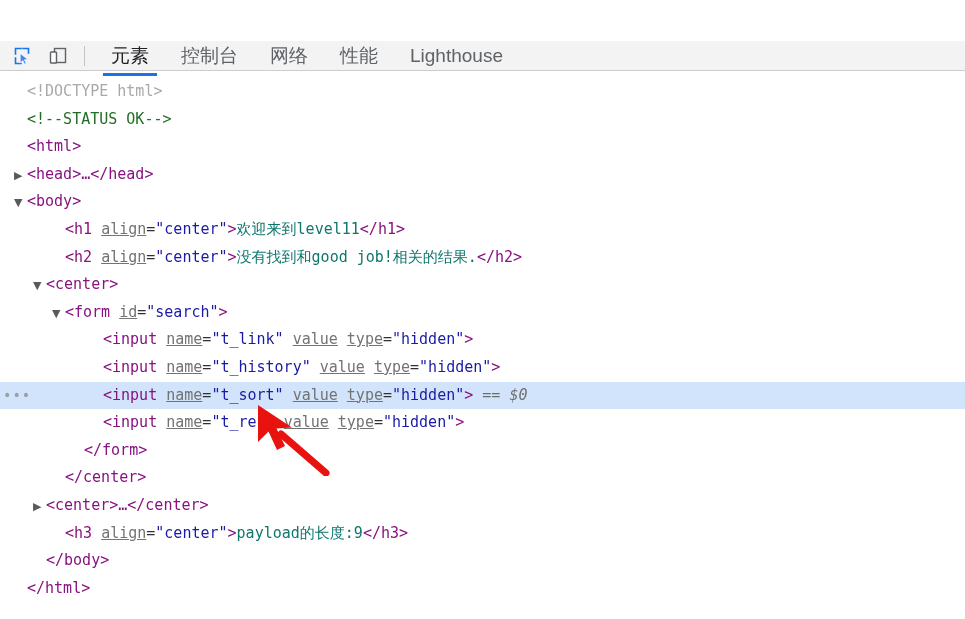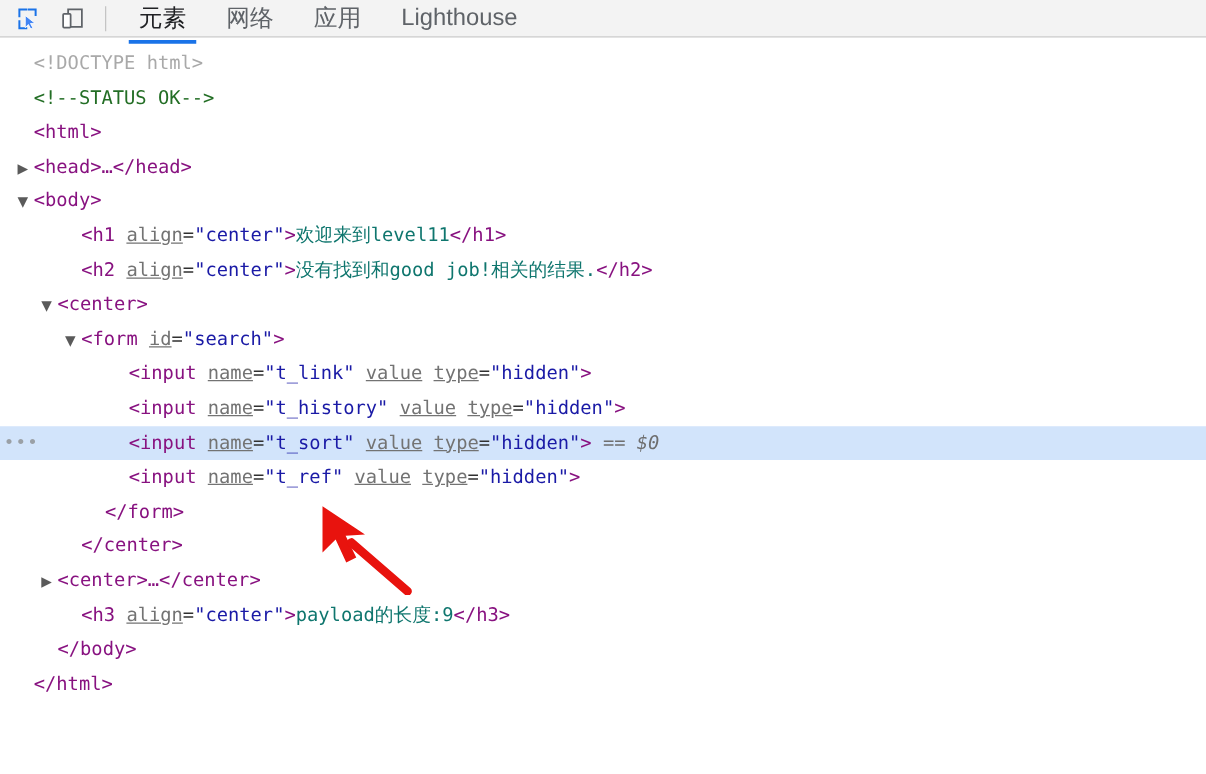--- a/index.html
+++ b/index.html
@@ -16,20 +16,21 @@
 
   
   #devtools-toolbar {
     height: 30px;
     background: #f3f3f3;
     border-bottom: 1px solid #cdcdcd;
     display: flex;
     align-items: center;
     box-sizing: border-box;
     position: relative;
+    margin-top: 41px;
   }
   .tool-icon {
     width: 28px;
     height: 28px;
     display: flex;
     align-items: center;
     justify-content: center;
     margin-left: 8px;
     flex: none;
   }
@@ -151,24 +152,27 @@
     </svg>
   </div>
 
   <div class="toolbar-divider"></div>
 
   <div id="tab-strip">
     <div class="tab active">
       <span>元素</span>
     </div>
     <div class="tab">
+      <span>控制台</span>
+    </div>
+    <div class="tab">
       <span>网络</span>
     </div>
     <div class="tab">
-      <span>应用</span>
+      <span>性能</span>
     </div>
     <div class="tab">
       <span>Lighthouse</span>
     </div>
   </div>
 </div>
 
 <div id="dom-tree"><div class="node-row"><span class="row-inner" style="margin-left: 0px;"><span class="twisty blank">▶</span><span class="doctype">&lt;!DOCTYPE html&gt;</span></span></div><div class="node-row"><span class="row-inner" style="margin-left: 0px;"><span class="twisty blank">▶</span><span class="comment">&lt;!--STATUS OK--&gt;</span></span></div><div class="node-row"><span class="row-inner" style="margin-left: 0px;"><span class="twisty blank">▶</span><span class="punct">&lt;</span><span class="tag">html</span><span class="punct">&gt;</span></span></div><div class="node-row"><span class="row-inner" style="margin-left: 0px;"><span class="twisty">▶</span><span class="punct">&lt;</span><span class="tag">head</span><span class="punct">&gt;</span><span class="dots">…</span><span class="punct">&lt;/</span><span class="tag">head</span><span class="punct">&gt;</span></span></div><div class="node-row"><span class="row-inner" style="margin-left: 0px;"><span class="twisty">▼</span><span class="punct">&lt;</span><span class="tag">body</span><span class="punct">&gt;</span></span></div><div class="node-row"><span class="row-inner" style="margin-left: 38px;"><span class="twisty blank">▶</span><span class="punct">&lt;</span><span class="tag">h1</span><span> </span><span class="attr">align</span><span>=</span><span class="val">"center"</span><span class="punct">&gt;</span><span class="text">欢迎来到level11</span><span class="punct">&lt;/</span><span class="tag">h1</span><span class="punct">&gt;</span></span></div><div class="node-row"><span class="row-inner" style="margin-left: 38px;"><span class="twisty blank">▶</span><span class="punct">&lt;</span><span class="tag">h2</span><span> </span><span class="attr">align</span><span>=</span><span class="val">"center"</span><span class="punct">&gt;</span><span class="text">没有找到和good job!相关的结果.</span><span class="punct">&lt;/</span><span class="tag">h2</span><span class="punct">&gt;</span></span></div><div class="node-row"><span class="row-inner" style="margin-left: 19px;"><span class="twisty">▼</span><span class="punct">&lt;</span><span class="tag">center</span><span class="punct">&gt;</span></span></div><div class="node-row"><span class="row-inner" style="margin-left: 38px;"><span class="twisty">▼</span><span class="punct">&lt;</span><span class="tag">form</span><span> </span><span class="attr">id</span><span>=</span><span class="val">"search"</span><span class="punct">&gt;</span></span></div><div class="node-row"><span class="row-inner" style="margin-left: 76px;"><span class="twisty blank">▶</span><span class="punct">&lt;</span><span class="tag">input</span><span> </span><span class="attr">name</span><span>=</span><span class="val">"t_link"</span><span> </span><span class="attr">value</span><span> </span><span class="attr">type</span><span>=</span><span class="val">"hidden"</span><span class="punct">&gt;</span></span></div><div class="node-row"><span class="row-inner" style="margin-left: 76px;"><span class="twisty blank">▶</span><span class="punct">&lt;</span><span class="tag">input</span><span> </span><span class="attr">name</span><span>=</span><span class="val">"t_history"</span><span> </span><span class="attr">value</span><span> </span><span class="attr">type</span><span>=</span><span class="val">"hidden"</span><span class="punct">&gt;</span></span></div><div class="node-row selected"><span class="ellipsis-marker">•••</span><span class="row-inner" style="margin-left: 76px;"><span class="twisty blank">▶</span><span class="punct">&lt;</span><span class="tag">input</span><span> </span><span class="attr">name</span><span>=</span><span class="val">"t_sort"</span><span> </span><span class="attr">value</span><span> </span><span class="attr">type</span><span>=</span><span class="val">"hidden"</span><span class="punct">&gt;</span><span class="shadow"> == $0</span></span></div><div class="node-row"><span class="row-inner" style="margin-left: 76px;"><span class="twisty blank">▶</span><span class="punct">&lt;</span><span class="tag">input</span><span> </span><span class="attr">name</span><span>=</span><span class="val">"t_ref"</span><span> </span><span class="attr">value</span><span> </span><span class="attr">type</span><span>=</span><span class="val">"hidden"</span><span class="punct">&gt;</span></span></div><div class="node-row"><span class="row-inner" style="margin-left: 57px;"><span class="twisty blank">▶</span><span class="punct">&lt;/</span><span class="tag">form</span><span class="punct">&gt;</span></span></div><div class="node-row"><span class="row-inner" style="margin-left: 38px;"><span class="twisty blank">▶</span><span class="punct">&lt;/</span><span class="tag">center</span><span class="punct">&gt;</span></span></div><div class="node-row"><span class="row-inner" style="margin-left: 19px;"><span class="twisty">▶</span><span class="punct">&lt;</span><span class="tag">center</span><span class="punct">&gt;</span><span class="dots">…</span><span class="punct">&lt;/</span><span class="tag">center</span><span class="punct">&gt;</span></span></div><div class="node-row"><span class="row-inner" style="margin-left: 38px;"><span class="twisty blank">▶</span><span class="punct">&lt;</span><span class="tag">h3</span><span> </span><span class="attr">align</span><span>=</span><span class="val">"center"</span><span class="punct">&gt;</span><span class="text">payload的长度:9</span><span class="punct">&lt;/</span><span class="tag">h3</span><span class="punct">&gt;</span></span></div><div class="node-row"><span class="row-inner" style="margin-left: 19px;"><span class="twisty blank">▶</span><span class="punct">&lt;/</span><span class="tag">body</span><span class="punct">&gt;</span></span></div><div class="node-row"><span class="row-inner" style="margin-left: 0px;"><span class="twisty blank">▶</span><span class="punct">&lt;/</span><span class="tag">html</span><span class="punct">&gt;</span></span></div></div>
 
 <svg id="annotation-arrow" width="90" height="80" viewBox="0 0 90 80">

